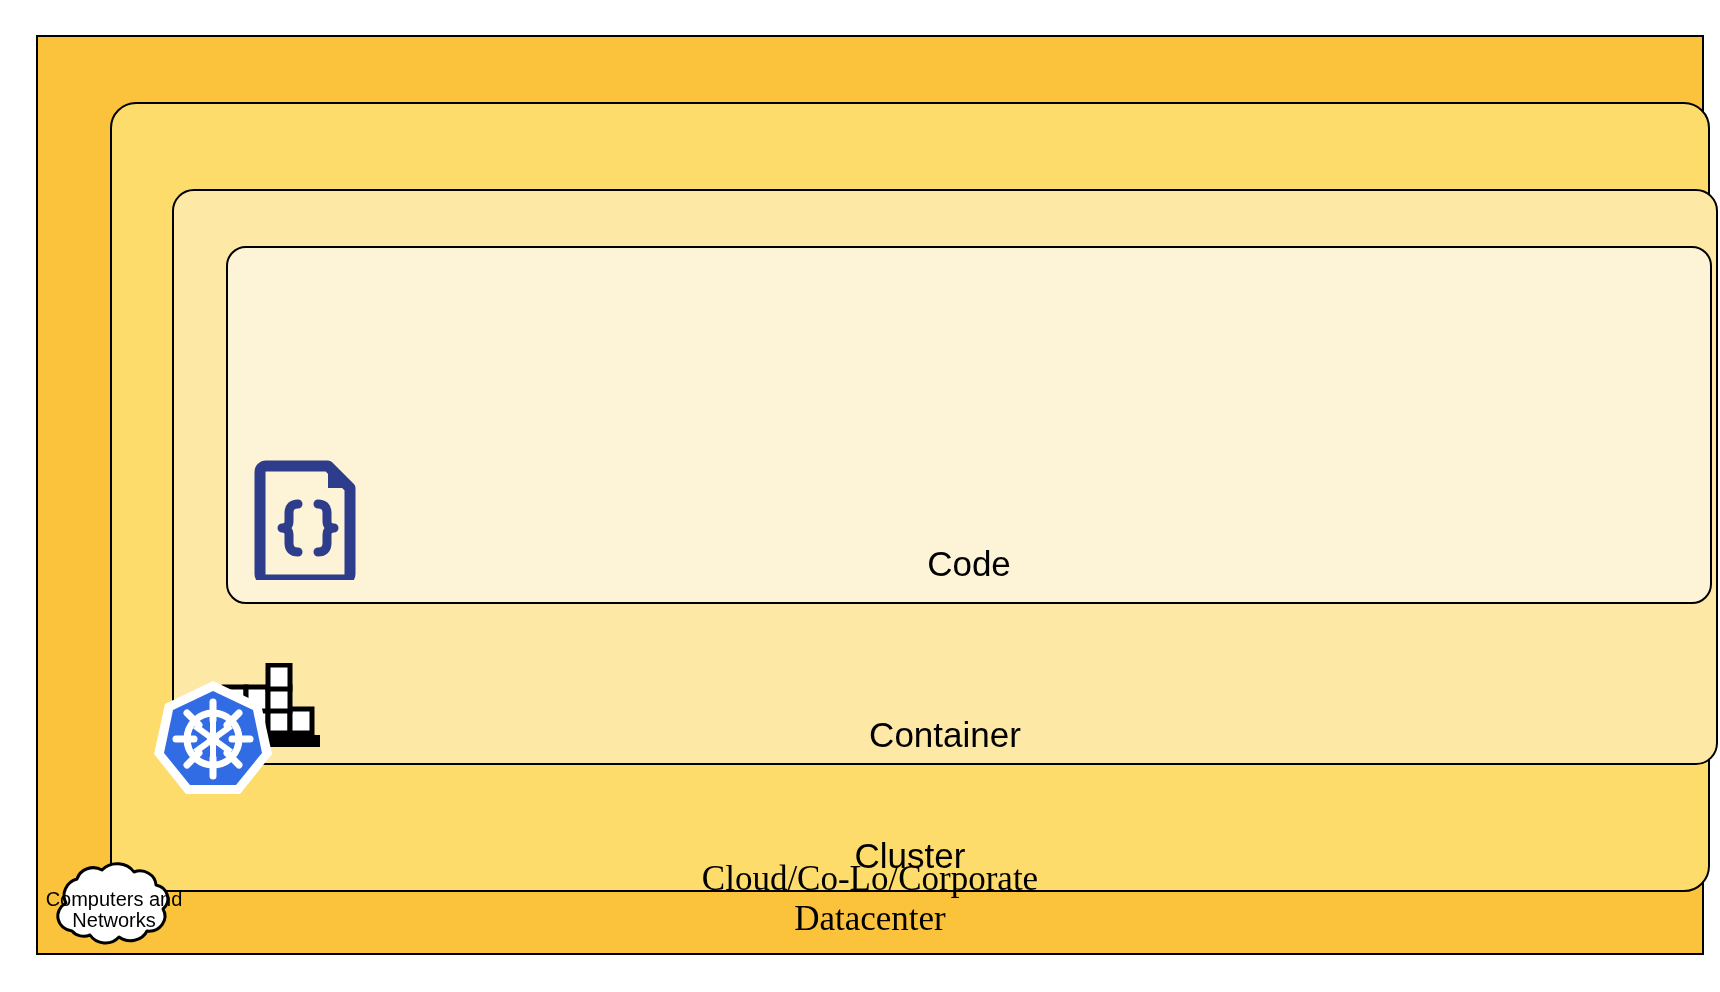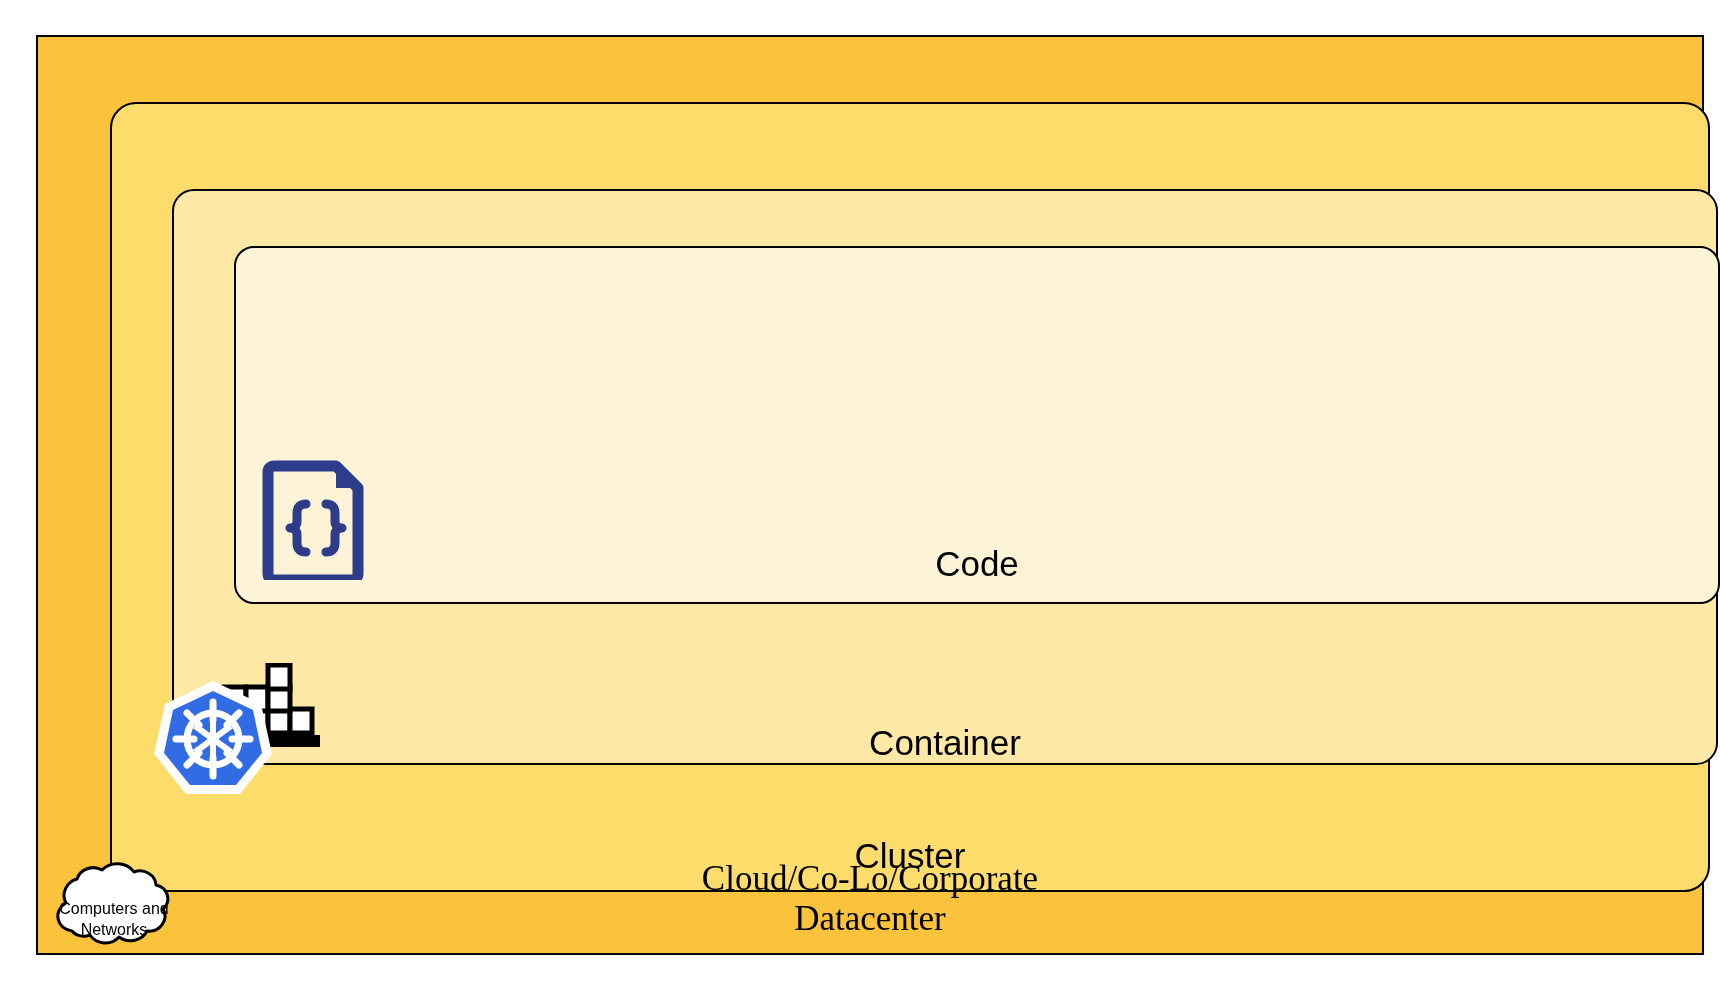--- a/index.html
+++ b/index.html
@@ -53,36 +53,35 @@
   }
 
   
   #layer-code {
     left: 52px;
     top: 55px;
     width: 1486px;
     height: 358px;
     background: #FDF3D6;
     border-radius: 20px;
-    margin-left: 8px;
   }
 
   
   .layer-label {
     position: absolute;
     color: #000000;
     font-size: 35px;
     line-height: 40px;
     text-align: center;
     white-space: pre-line;
     left: 0;
     width: 100%;
   }
   #label-code      { bottom: 18px; }
-  #label-container { bottom: 0; text-align: center; }
+  #label-container { bottom: 8px; text-align: center; }
   #label-cluster   { bottom: 14px; margin-top: 28px; }
   #label-datacenter{ bottom: 14px; font-family: Liberation Serif, serif; }
 
   
   .icon-wrap { position: absolute; }
 
   #icon-code-doc      { left: 26px;  bottom: 22px; width: 108px; height: 120px; }
   #icon-container-box { left: 18px;  bottom: 16px; width: 128px; height: 84px; }
   #icon-kubernetes    { left: 42px;  bottom: 92px; width: 118px; height: 118px; }
 
@@ -91,28 +90,28 @@
     position: absolute;
     left: 38px;
     top: 855px;
     width: 152px;
     height: 96px;
   }
   #cloud-callout svg { display: block; }
   #cloud-label {
     position: absolute;
     left: 0;
-    top: 16px;
+    top: 7px;
     width: 152px;
     height: 96px;
     display: flex;
     flex-direction: column;
     align-items: center;
     justify-content: center;
-    font-size: 16px;
+    font-size: 20px;
     line-height: 21px;
     color: #000000;
     text-align: center;
     white-space: pre-line;
     pointer-events: none;
   }
 </style>
 </head>
 <body>
 

